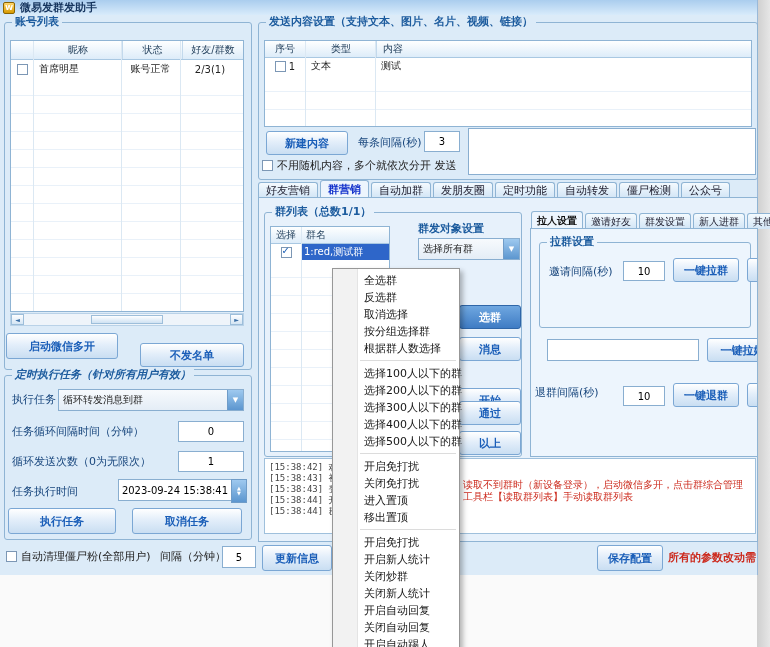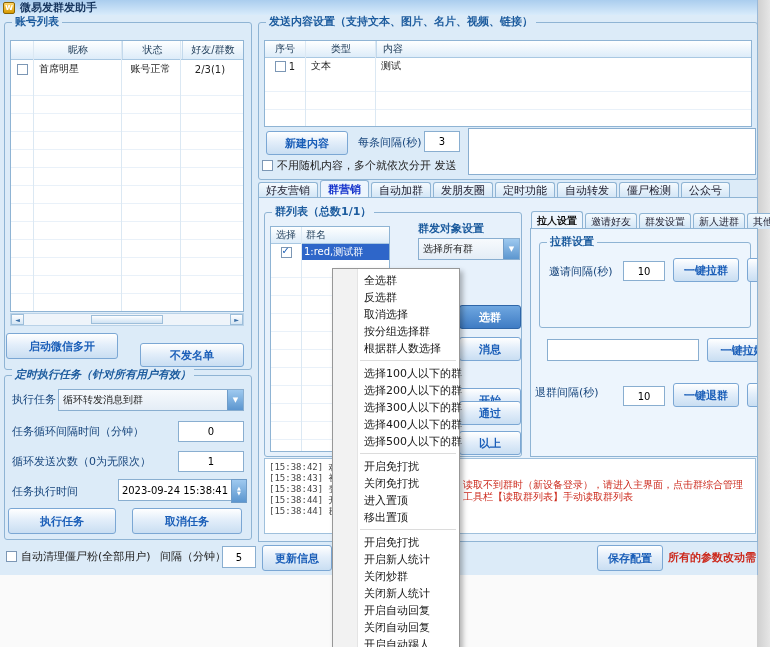--- a/index.html
+++ b/index.html
@@ -206,21 +206,21 @@
     <div class="btn" style="left:459px;top:431px;width:60px;height:22px;">以上</div>
 
     <div class="tbl" style="left:264px;top:458px;width:490px;height:74px;border-color:#9fc0dc;">
       <div style="padding:3px 4px;">
         <div class="logline">[15:38:42] 欢迎使用本软件</div>
         <div class="logline">[15:38:43] 初始化完成</div>
         <div class="logline">[15:38:43] 登录检测成功</div>
         <div class="logline">[15:38:44] 开始读取群列表</div>
         <div class="logline">[15:38:44] 群列表读取完成</div>
       </div>
-      <div class="hint" style="left:198px;top:20px;width:288px;">读取不到群时（新设备登录），请进入主界面，点击群综合管理工具栏【读取群列表】手动读取群列表</div>
+      <div class="hint" style="left:198px;top:20px;width:288px;">读取不到群时（新设备登录），启动微信多开，点击群综合管理工具栏【读取群列表】手动读取群列表</div>
     </div>
 
     <div class="tabbar" style="left:531px;top:211px;">
       <div class="tab sel2" style="font-size:10px;padding:0 5px;">拉人设置</div>
       <div class="tab" style="font-size:10px;padding:0 5px;">邀请好友</div>
       <div class="tab" style="font-size:10px;padding:0 5px;">群发设置</div>
       <div class="tab" style="font-size:10px;padding:0 5px;">新人进群</div>
       <div class="tab" style="font-size:10px;padding:0 5px;">其他</div>
     </div>
     <div class="panel" style="left:530px;top:228px;width:226px;height:227px;overflow:hidden;background:#edf5fd;">

